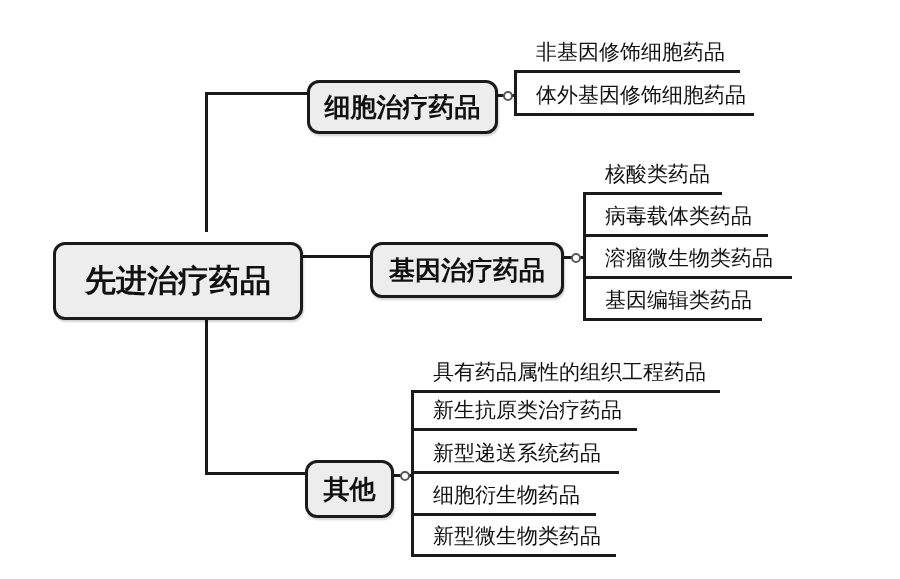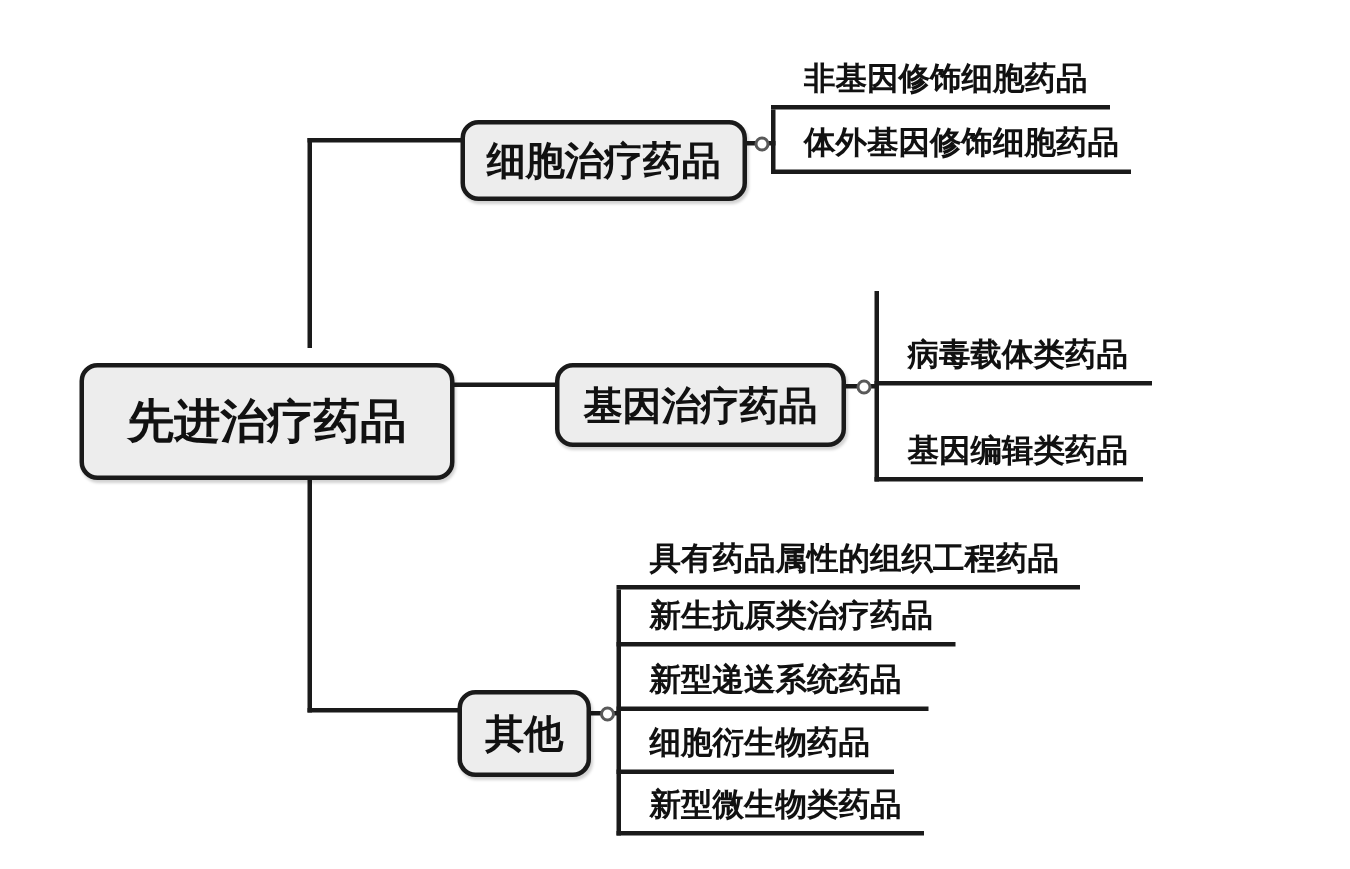--- a/index.html
+++ b/index.html
@@ -53,21 +53,21 @@
   }
   
   .leaf {
     position: absolute;
     box-sizing: border-box;
     border-bottom: 3px solid #1a1a1a;
     display: flex;
     align-items: flex-end;
     padding: 0 0 4px 22px;
     font-size: 21px;
-    font-weight: bold;
+    font-weight: normal;
     color: #111111;
     white-space: nowrap;
   }
 </style>
 </head>
 <body>
 
 <div class="canvas">
 
   <div class="vline" style="left:205px; top:92px;  height:140px;"></div>
@@ -104,22 +104,28 @@
     <span>基因治疗药品</span>
   </div>
 
   <div class="leaf" style="left:514px; top:33px; width:226px; height:40px;">
     <span>非基因修饰细胞药品</span>
   </div>
   <div class="leaf" style="left:514px; top:73px; width:240px; height:43px;">
     <span>体外基因修饰细胞药品</span>
   </div>
 
-  <div class="leaf" style="left:583px; top:195px; width:185px; height:42px;margin-top:20px;">
+  <div class="leaf" style="left:583px; top:152px; width:139px; height:43px;">
+    <span>核酸类药品</span>
+  </div>
+  <div class="leaf" style="left:583px; top:195px; width:185px; height:42px;">
     <span>病毒载体类药品</span>
+  </div>
+  <div class="leaf" style="left:583px; top:237px; width:209px; height:42px;">
+    <span>溶瘤微生物类药品</span>
   </div>
   <div class="leaf" style="left:583px; top:279px; width:179px; height:42px;">
     <span>基因编辑类药品</span>
   </div>
 
   <div class="leaf" style="left:411px; top:352px; width:309px; height:41px;">
     <span>具有药品属性的组织工程药品</span>
   </div>
   <div class="leaf" style="left:411px; top:403px; width:226px; height:28px;">
     <span>新生抗原类治疗药品</span>

